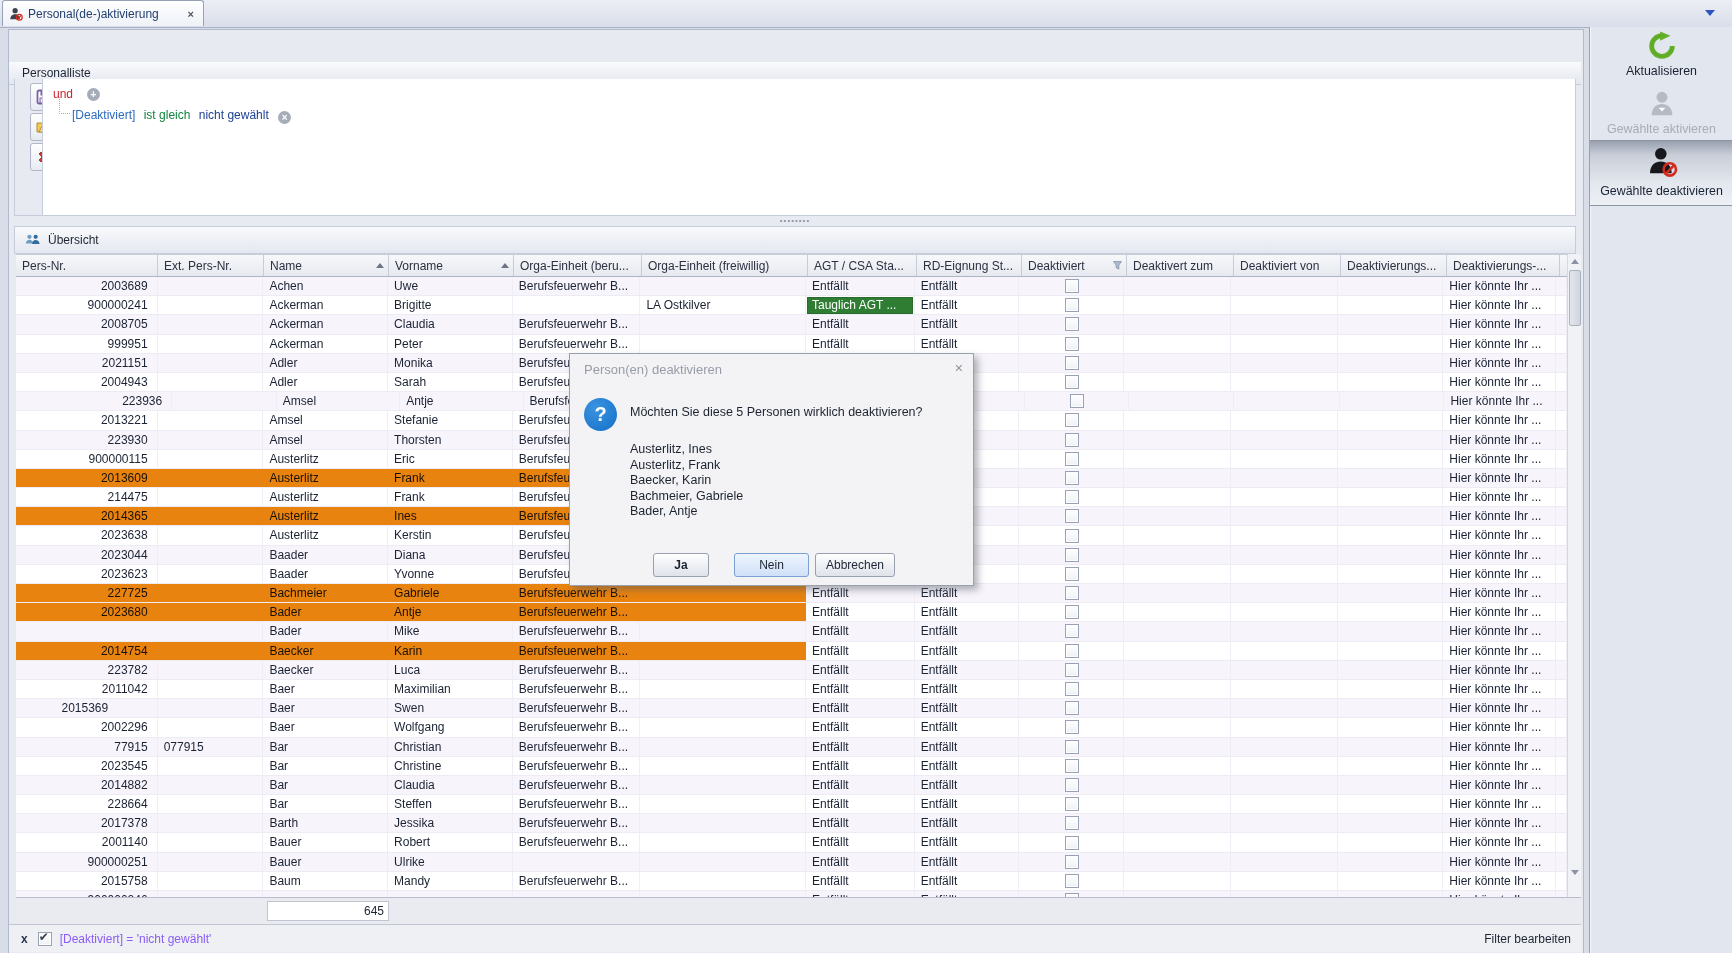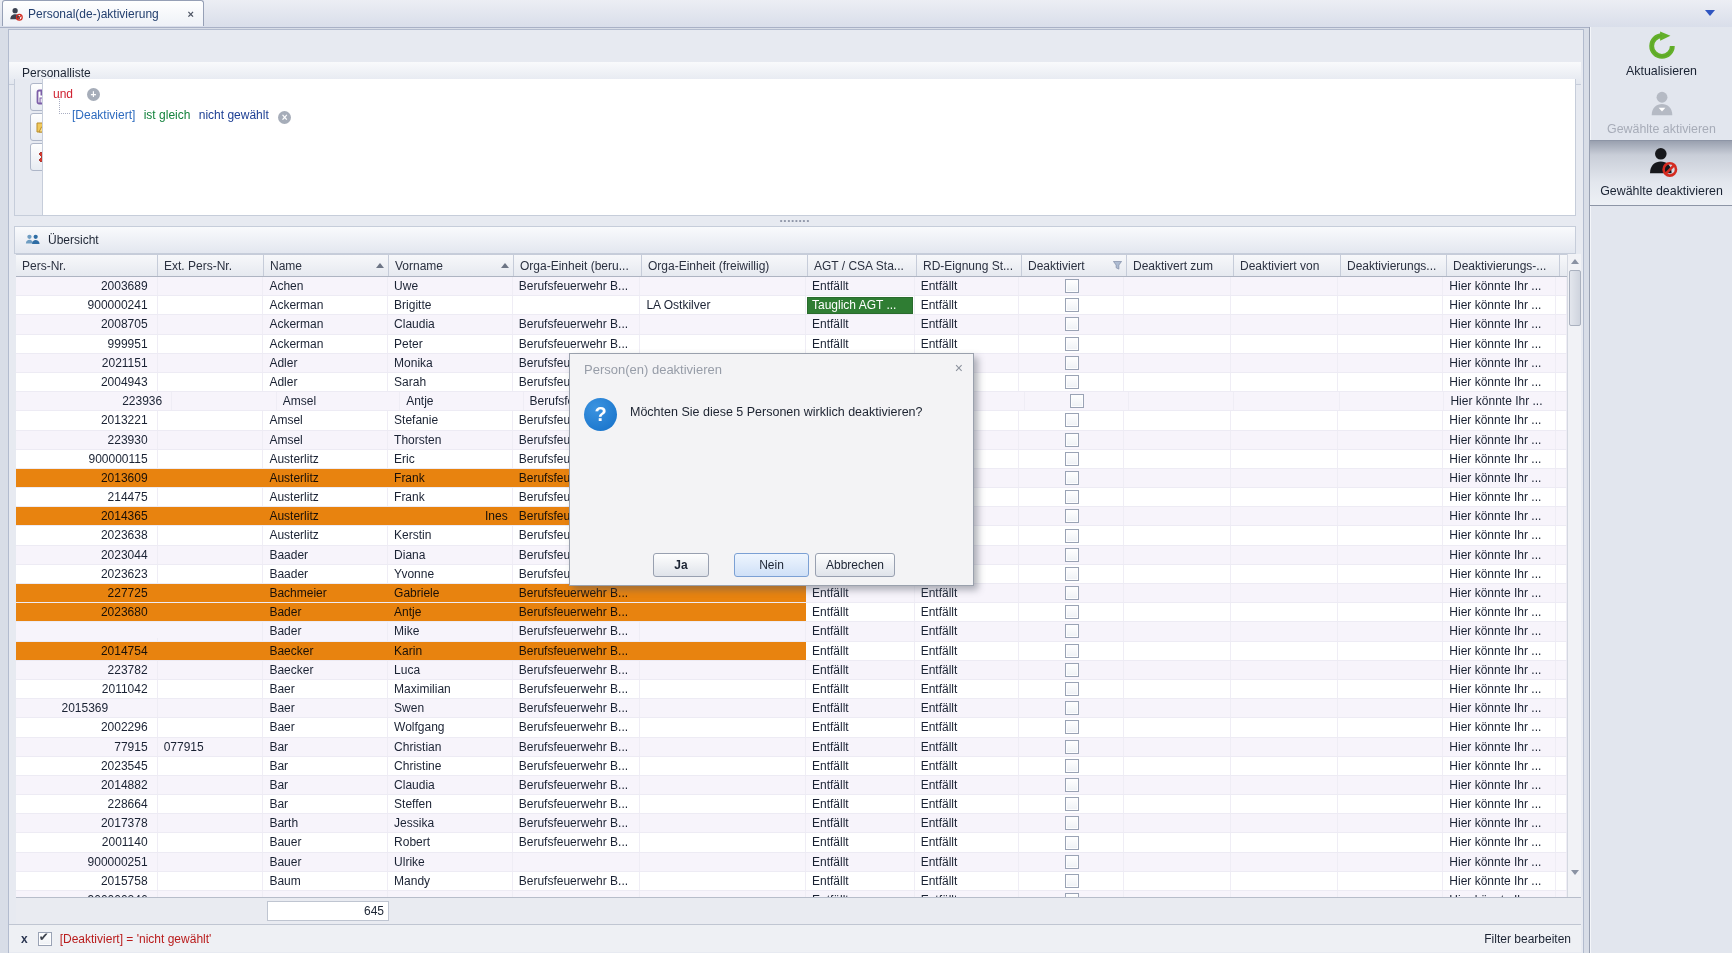--- a/index.html
+++ b/index.html
@@ -82,21 +82,21 @@
 
   
   .gsum{left:16px;top:897px;width:1565px;height:27px;background:#e9ebf1;border-top:1px solid #b7bdca;box-sizing:border-box;}
   .sumbox{position:absolute;left:251px;top:3px;width:122px;height:20px;background:#ffffff;border:1px solid #bfc5d1;
           box-sizing:border-box;text-align:right;line-height:18px;padding-right:4px;}
   .gfpanel{left:9px;top:924px;width:1572px;height:28px;background:#eef0f4;border-top:1px solid #c0c6d2;
            display:flex;align-items:center;box-sizing:border-box;padding:0 10px 0 12px;}
   .gfpanel .fx{font-weight:bold;color:#2a3550;font-size:12px;}
   .gfpanel .cb{margin:0 8px 0 10px;position:relative;}
   .gfpanel .cb:after{content:"✔";position:absolute;left:0px;top:-3px;font-size:12px;color:#3d434e;}
-  .gfpanel .ftxt{color:#b91c1c;}
+  .gfpanel .ftxt{color:#8b5cf6;}
   .gfpanel .edit{margin-left:auto;color:#1c2433;}
 
   
   .apanel{left:1589px;top:27px;width:143px;height:926px;background:#e2e6ee;
           border-left:1px solid #98a0b2;box-shadow:inset 1px 0 0 #f4f6fa;}
   .abtn{position:absolute;left:0;width:143px;text-align:center;}
   .albl{margin-top:3px;color:#1a2333;font-size:12.4px;}
   .albl.dis{color:#a7acb8;}
   .pressed{background:linear-gradient(#99a0af,#c9ced8 22%,#e3e7ee 65%,#edf0f5);
            border-top:1px solid #8d95a6;border-bottom:1px solid #8d95a6;height:64px;}
@@ -469,21 +469,21 @@
         <div class="gc" style="width: 107px;"></div>
         <div class="gc" style="width: 107px;"></div>
         <div class="gc" style="width: 106px;"></div>
         <div class="gc" style="width: 113px;">Hier könnte Ihr ...</div>
         <div class="gc" style="width: 7px;"></div>
       </div>
       <div class="grow lav sel">
         <div class="gc num os" style="width: 142px;">2014365</div>
         <div class="gc os" style="width: 106px;"></div>
         <div class="gc os" style="width: 125px;">Austerlitz</div>
-        <div class="gc os" style="width: 125px; text-align: right;">Ines</div>
+        <div class="gc os" style="width: 125px;">Ines</div>
         <div class="gc os" style="width: 128px;">Berufsfeuerwehr B...</div>
         <div class="gc os" style="width: 166px;"></div>
         <div class="gc" style="width: 109px;">Entfällt</div>
         <div class="gc" style="width: 105px;">Entfällt</div>
         <div class="gc cbc" style="width: 105px;">
           <div class="cb"></div>
         </div>
         <div class="gc" style="width: 107px;"></div>
         <div class="gc" style="width: 107px;"></div>
         <div class="gc" style="width: 106px;"></div>
@@ -895,18 +895,25 @@
       </svg>
       <div class="albl" style="margin-top:6px;">Gewählte deaktivieren</div>
     </div>
   </div>
 
   <div class="abs dlg">
     <div class="title">Person(en) deaktivieren</div>
     <div class="close">×</div>
     <div class="qicon">?</div>
     <div class="dmsg">Möchten Sie diese 5 Personen wirklich deaktivieren?</div>
+    <div class="dnames" id="dnames">
+        <div>Austerlitz, Ines</div>
+        <div>Austerlitz, Frank</div>
+        <div>Baecker, Karin</div>
+        <div>Bachmeier, Gabriele</div>
+        <div>Bader, Antje</div>
+      </div>
     <div class="dbtn" style="left:83px;width:56px;font-weight:bold;">Ja</div>
     <div class="dbtn focus" style="left:164px;width:75px;">Nein</div>
     <div class="dbtn" style="left:245px;width:80px;">Abbrechen</div>
   </div>
 
 </div>
 
 </body></html>

